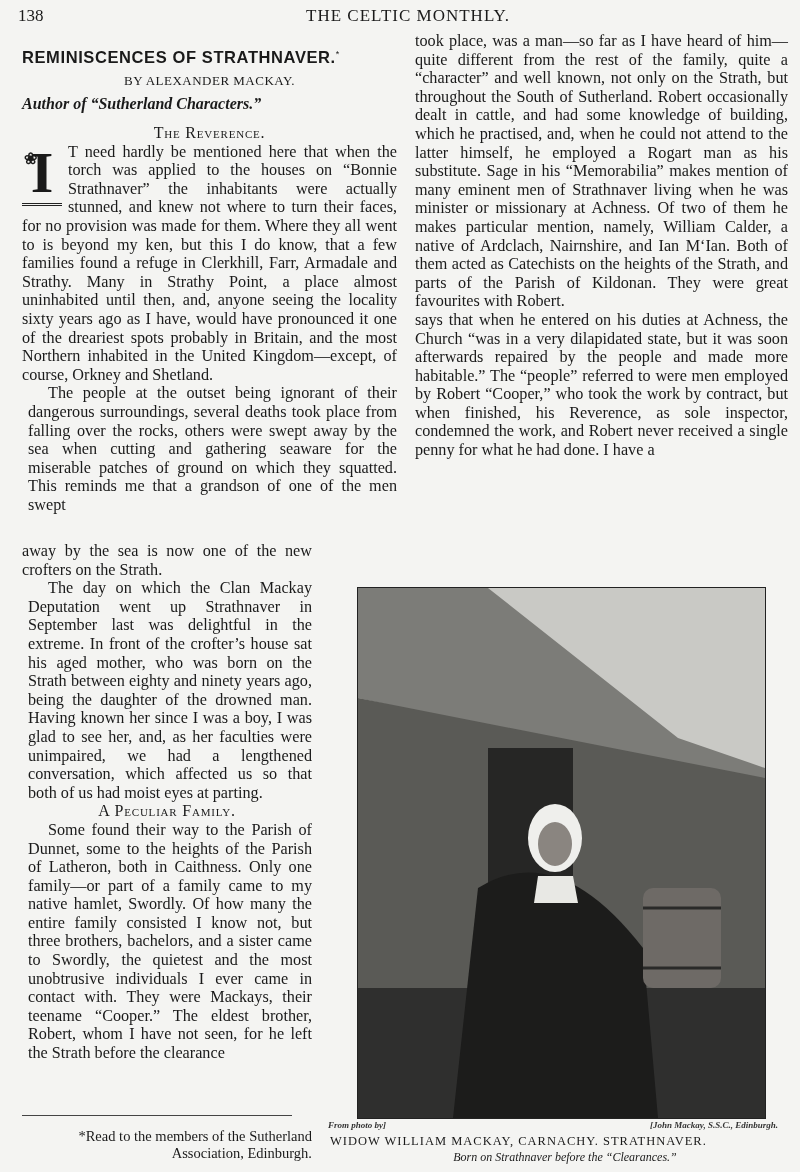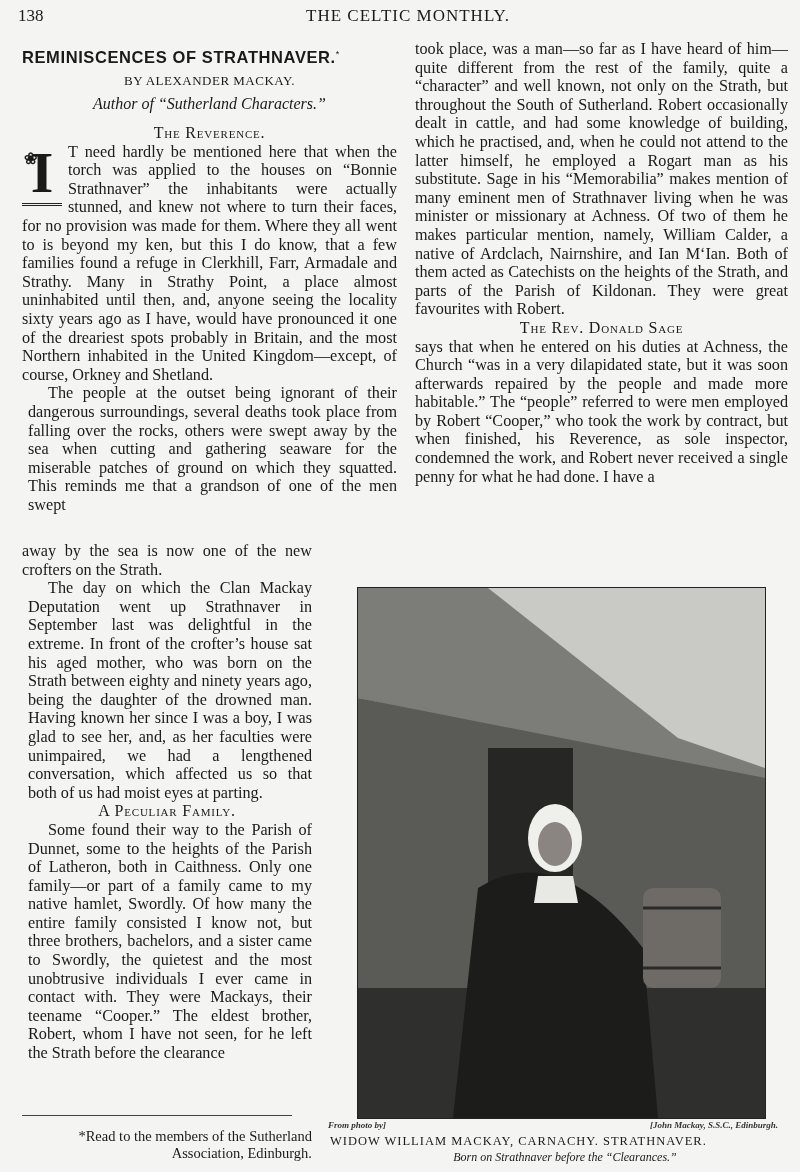--- a/index.html
+++ b/index.html
@@ -4,21 +4,21 @@
 <style>
   html,body{margin:0;padding:0;}
   body{width:800px;height:1172px;background:#f4f4f2;position:relative;overflow:hidden;
        font-family:"Liberation Serif","DejaVu Serif",serif;color:#1a1a1a;}
   .abs{position:absolute;}
   .pgnum{left:18px;top:6px;font-size:17px;}
   .runhead{left:0;width:800px;top:6px;text-align:center;font-size:17px;letter-spacing:1px;padding-left:8px;}
   .title{left:22px;top:48px;font-family:"Liberation Sans","DejaVu Sans",sans-serif;font-weight:bold;font-size:16.5px;letter-spacing:0.6px;}
   .title sup{font-size:9px;font-weight:normal;}
   .byline{left:22px;width:375px;top:73px;text-align:center;font-size:13px;letter-spacing:0.5px;}
-  .authorof{left:22px;width:375px;top:95px;text-align:center;font-size:16px;font-style:italic;}
+  .authorof{left:22px;width:375px;top:95px;font-size:16px;font-style:italic;font-weight:bold;}
   .subhead{text-align:center;font-variant:small-caps;font-size:16px;letter-spacing:0.8px;}
   .col{font-size:16.2px;line-height:18.6px;text-align:justify;}
   .col p{margin:0;}
   .col p.ind{text-indent:20px;margin-left:6px;}
   .dropcap{float:left;width:40px;height:58px;margin:2px 6px 0 0;font-size:58px;line-height:56px;text-align:center;
            font-weight:bold;border-bottom:3px double #222;position:relative;}
   .dropcap .flower{position:absolute;left:2px;top:6px;font-size:16px;line-height:16px;}
   .rule{left:22px;top:1115px;width:270px;height:1px;background:#444;}
   .footnote{left:22px;top:1128px;width:290px;font-size:14.5px;line-height:17px;text-align:right;}
   .photo{left:357px;top:587px;width:407px;height:530px;background:linear-gradient(160deg,#8a8a86 0%,#6d6d6a 25%,#bdbdb9 45%,#d6d6d2 60%,#4a4a48 75%,#2e2e2d 100%);overflow:hidden;border:1px solid #222;}
@@ -42,23 +42,22 @@
   <p><span class="dropcap"><span class="flower">❀</span><span>I</span></span><span>T need hardly be mentioned here that when the torch was applied to the houses on “Bonnie Strathnaver” the inhabitants were actually stunned, and knew not where to turn their faces, for no provision was made for them. Where they all went to is beyond my ken, but this I do know, that a few families found a refuge in Clerkhill, Farr, Armadale and Strathy. Many in Strathy Point, a place almost uninhabited until then, and, anyone seeing the locality sixty years ago as I have, would have pronounced it one of the dreariest spots probably in Britain, and the most Northern inhabited in the United Kingdom—except, of course, Orkney and Shetland.</span></p>
   <p class="ind">The people at the outset being ignorant of their dangerous surroundings, several deaths took place from falling over the rocks, others were swept away by the sea when cutting and gathering seaware for the miserable patches of ground on which they squatted. This reminds me that a grandson of one of the men swept</p>
 </div>
 <div class="abs col" style="left:22px;top:542px;width:290px;">
   <p>away by the sea is now one of the new crofters on the Strath.</p>
   <p class="ind">The day on which the Clan Mackay Deputation went up Strathnaver in September last was delightful in the extreme. In front of the crofter’s house sat his aged mother, who was born on the Strath between eighty and ninety years ago, being the daughter of the drowned man. Having known her since I was a boy, I was glad to see her, and, as her faculties were unimpaired, we had a lengthened conversation, which affected us so that both of us had moist eyes at parting.</p>
   <div class="subhead">A Peculiar Family.</div>
   <p class="ind">Some found their way to the Parish of Dunnet, some to the heights of the Parish of Latheron, both in Caithness. Only one family—or part of a family came to my native hamlet, Swordly. Of how many the entire family consisted I know not, but three brothers, bachelors, and a sister came to Swordly, the quietest and the most unobtrusive individuals I ever came in contact with. They were Mackays, their teename “Cooper.” The eldest brother, Robert, whom I have not seen, for he left the Strath before the clearance</p>
 </div>
 
-<div class="abs col" style="left:415px;top:40px;width:373px;">
+<div class="abs col" style="left:415px;top:32px;width:373px;">
   <p>took place, was a man—so far as I have heard of him—quite different from the rest of the family, quite a “character” and well known, not only on the Strath, but throughout the South of Sutherland. Robert occasionally dealt in cattle, and had some knowledge of building, which he practised, and, when he could not attend to the latter himself, he employed a Rogart man as his substitute. Sage in his “Memorabilia” makes mention of many eminent men of Strathnaver living when he was minister or missionary at Achness. Of two of them he makes particular mention, namely, William Calder, a native of Ardclach, Nairnshire, and Ian M‘Ian. Both of them acted as Catechists on the heights of the Strath, and parts of the Parish of Kildonan. They were great favourites with Robert.</p>
-  <div class="subhead">The Rev. Donald Sage</div>
   <p>says that when he entered on his duties at Achness, the Church “was in a very dilapidated state, but it was soon afterwards repaired by the people and made more habitable.” The “people” referred to were men employed by Robert “Cooper,” who took the work by contract, but when finished, his Reverence, as sole inspector, condemned the work, and Robert never received a single penny for what he had done. I have a</p>
 </div>
 
 <div class="abs photo" title="Photograph of an elderly woman in a white head-covering and dark shawl seated before a stone cottage with a corrugated roof, a wooden barrel beside her.">
   <svg width="407" height="530" viewBox="0 0 407 530">
     <rect x="0" y="0" width="407" height="530" fill="#c9c9c5"></rect>
     <polygon points="0,0 130,0 320,150 407,180 407,200 0,110" fill="#7c7c78"></polygon>
     <polygon points="0,110 407,190 407,530 0,530" fill="#5a5a56"></polygon>
     <rect x="130" y="160" width="85" height="150" fill="#262625"></rect>
     <rect x="0" y="400" width="407" height="130" fill="#2f2f2e"></rect>

